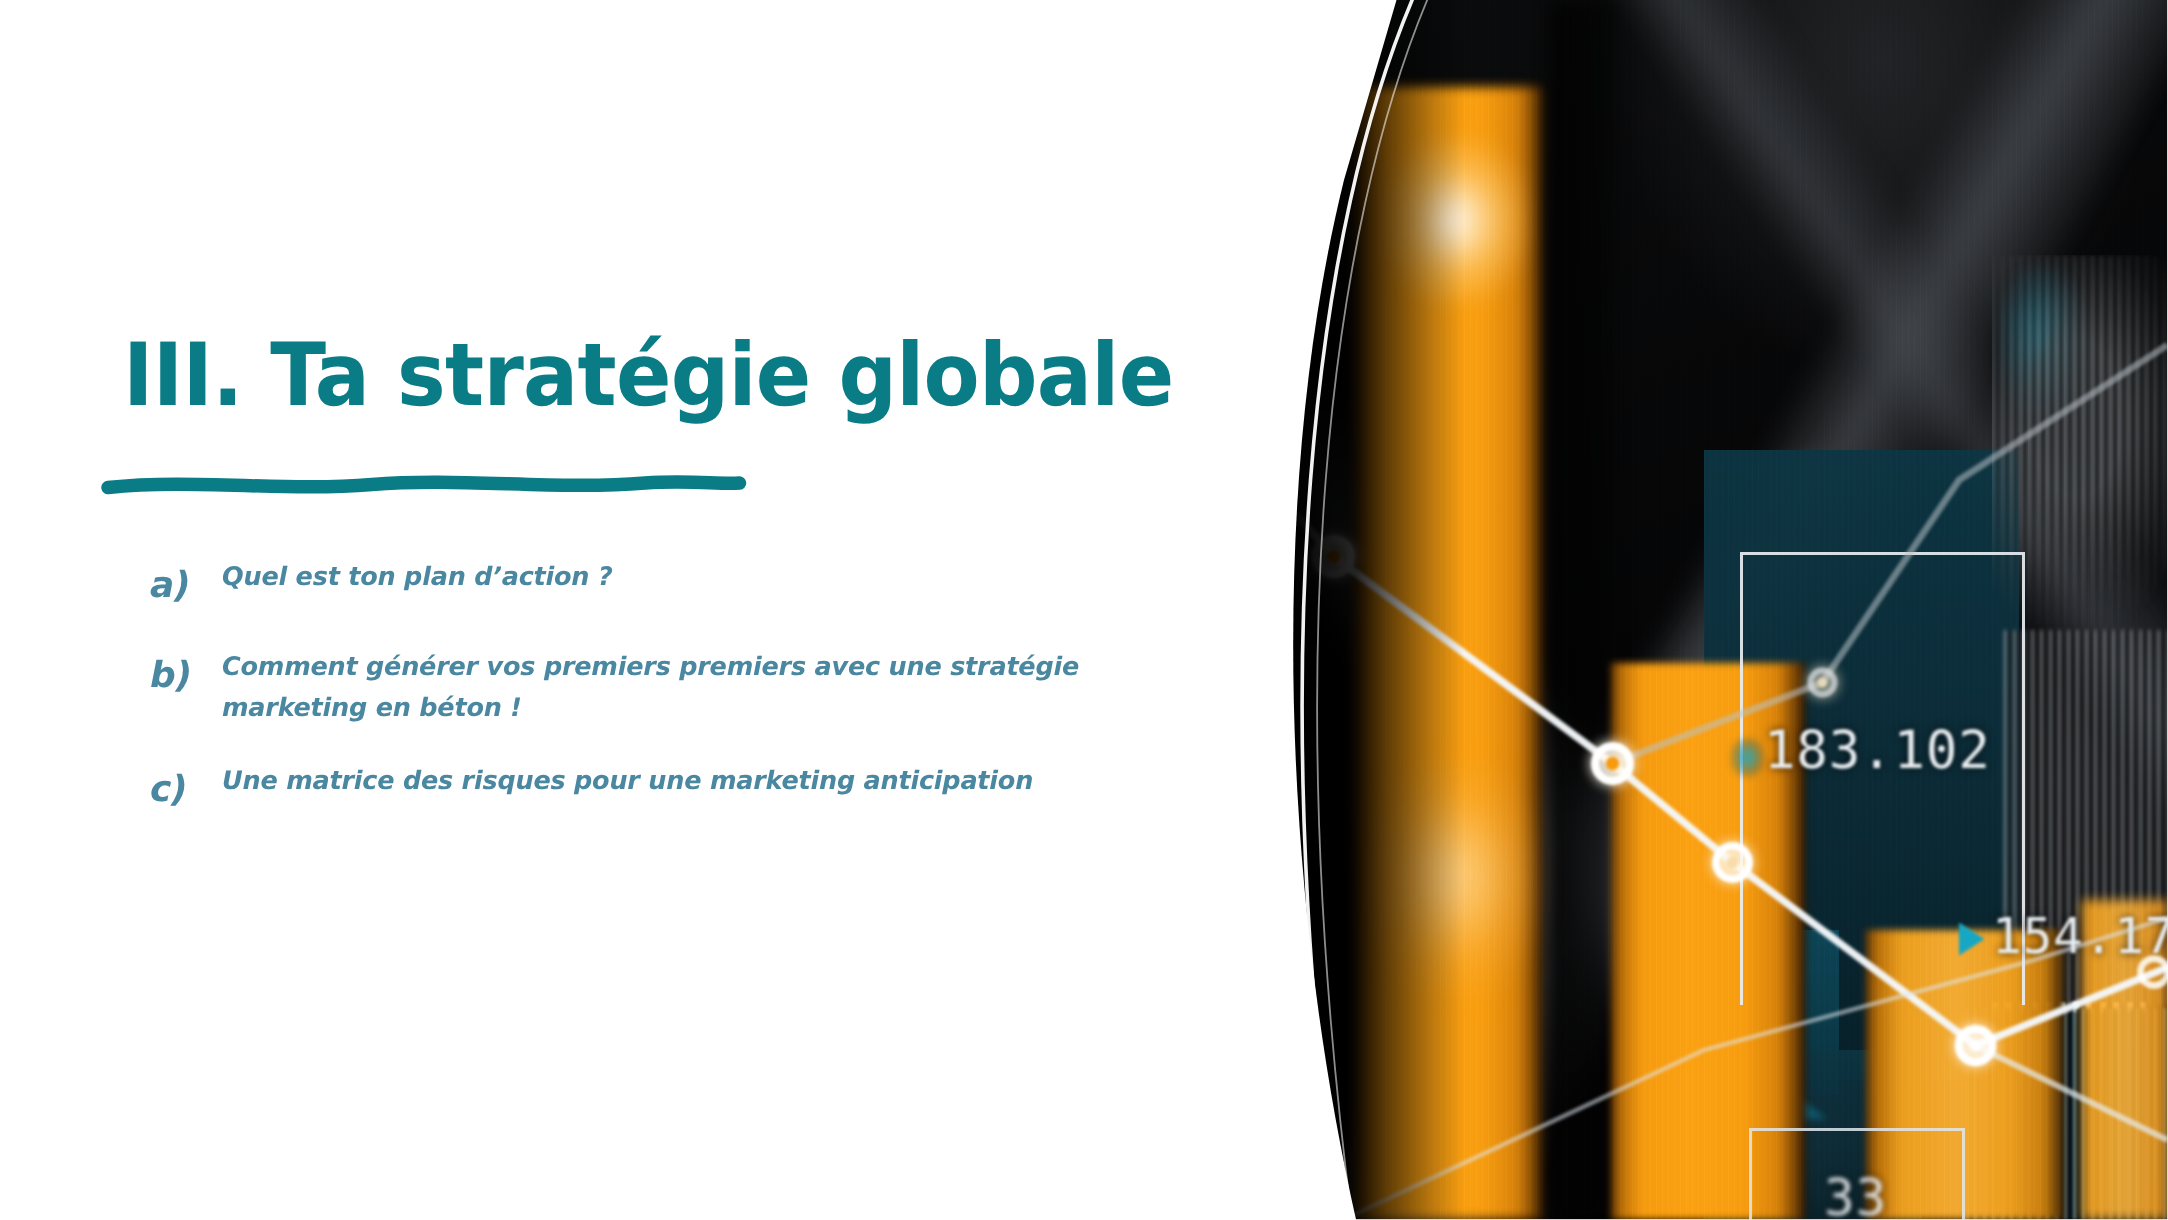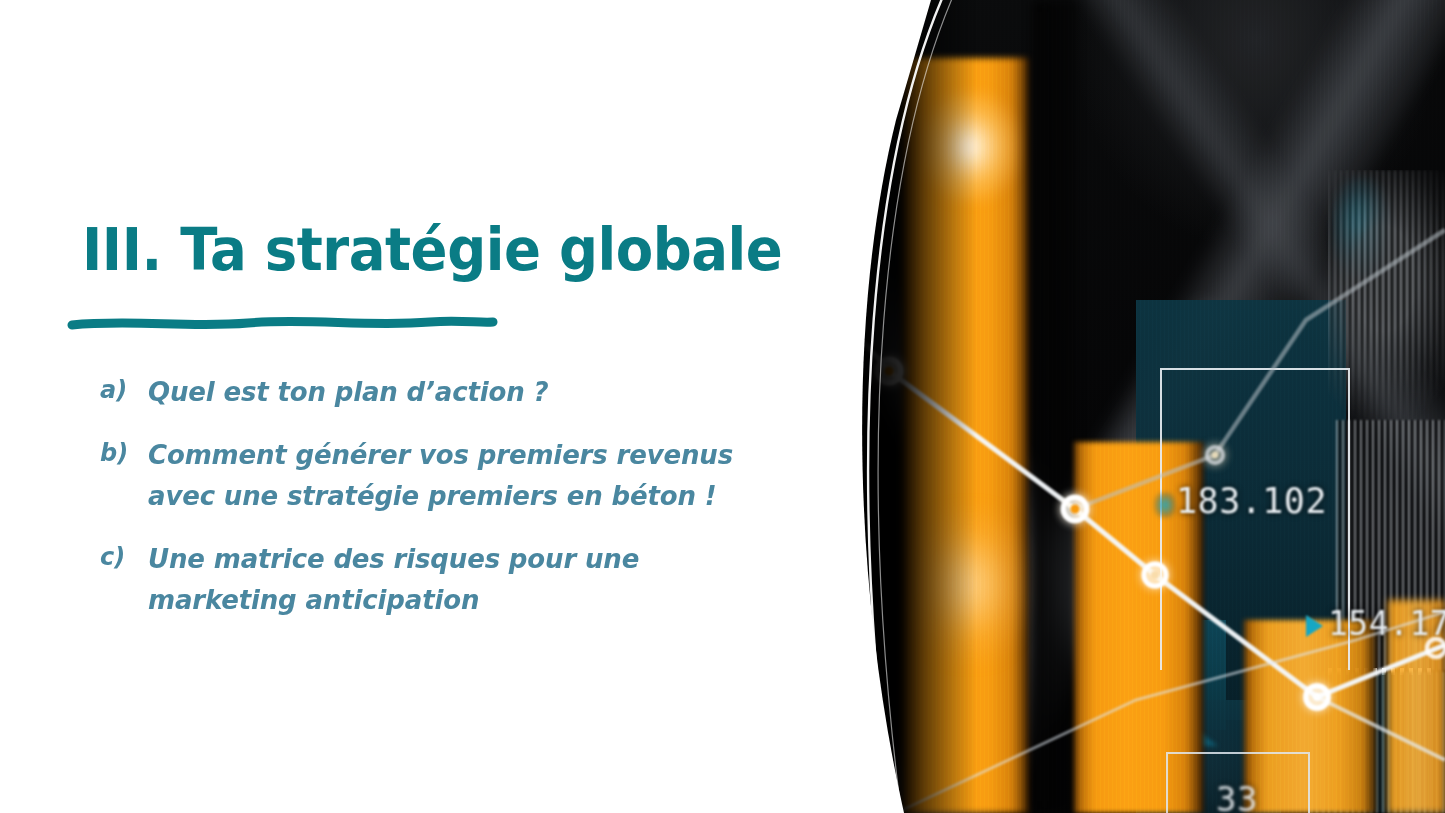--- a/index.html
+++ b/index.html
@@ -66,21 +66,21 @@
     font-family: "DejaVu Sans", sans-serif;
     font-size: 24px;
     font-weight: bold;
     font-style: italic;
     color: #4A87A0;
     line-height: 1.58;
   }
   .bullet-text {
     flex: 1 1 auto;
     font-family: "DejaVu Sans", sans-serif;
-    font-size: 26px;
+    font-size: 17px;
     font-weight: bold;
     font-style: italic;
     color: #4A87A0;
     line-height: 1.58;
     letter-spacing: -0.15px;
     max-width: 640px;
   }
 
   
   #photo-wrap {
@@ -316,21 +316,21 @@
 
     <div id="bullet-list">
 
       <div class="bullet-row">
         <div class="bullet-marker">a)</div>
         <div class="bullet-text">Quel est ton plan d’action ?</div>
       </div>
 
       <div class="bullet-row">
         <div class="bullet-marker">b)</div>
-        <div class="bullet-text">Comment générer vos premiers revenus avec une stratégie premiers en béton !</div>
+        <div class="bullet-text">Comment générer vos premiers premiers avec une stratégie marketing en béton !</div>
       </div>
 
       <div class="bullet-row">
         <div class="bullet-marker">c)</div>
         <div class="bullet-text">Une matrice des risques pour une marketing anticipation</div>
       </div>
 
     </div>
   </div>
 

